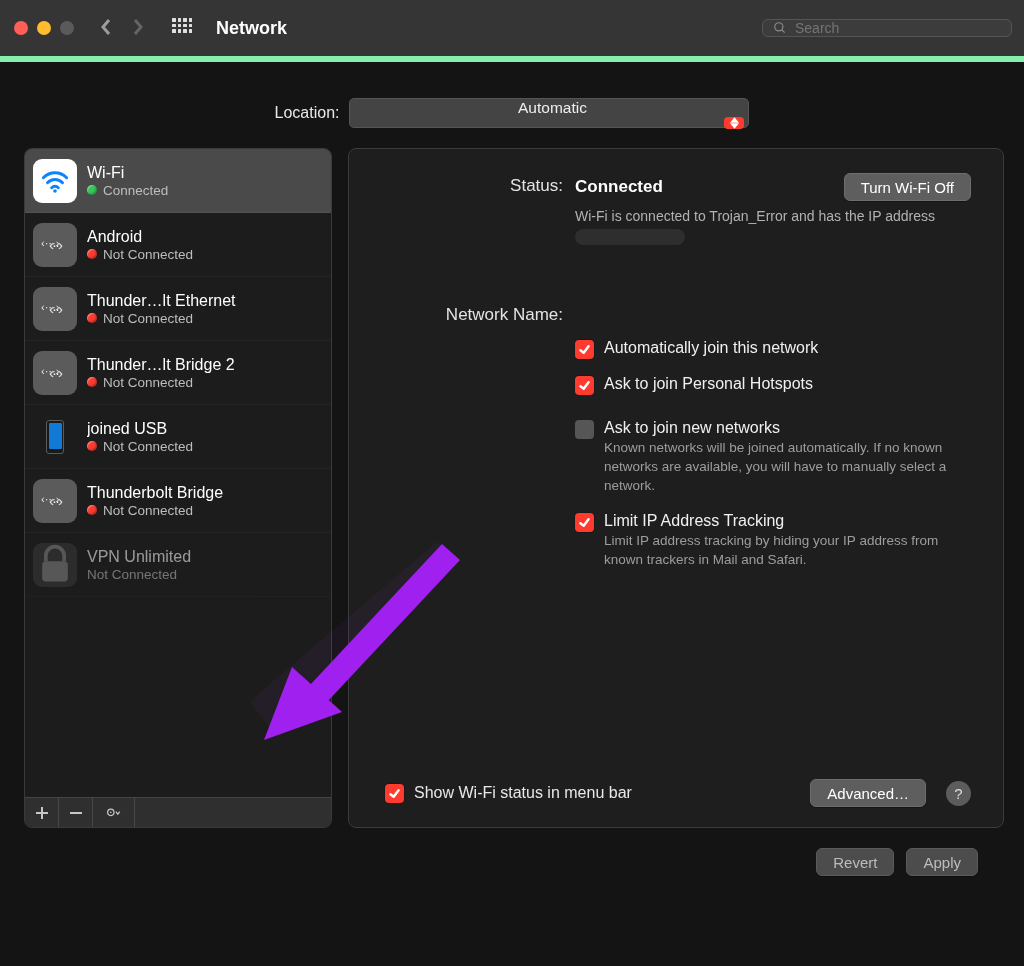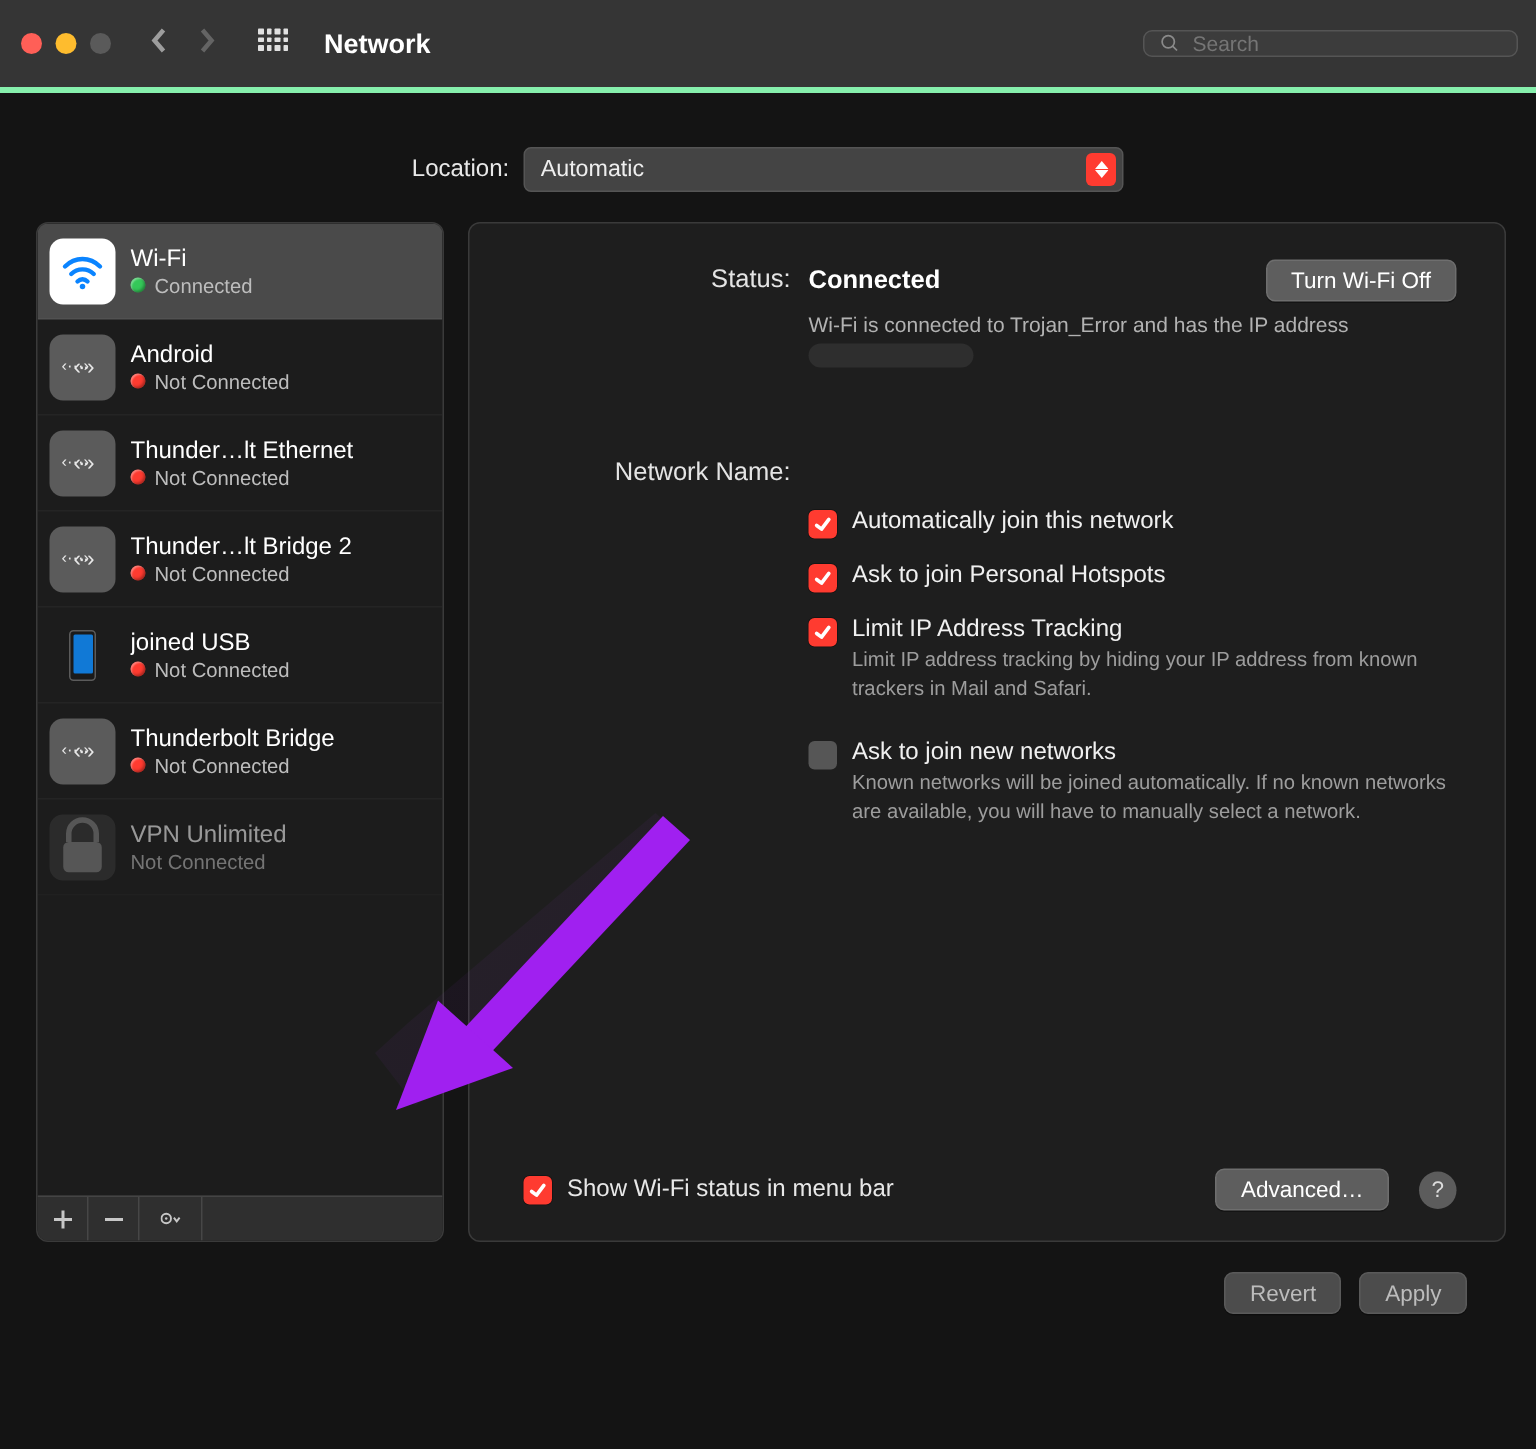--- a/index.html
+++ b/index.html
@@ -13,21 +13,21 @@
     font-size: 15px;
   }
   
   .titlebar {
     height: 62px;
     background: #353535;
     display: flex;
     align-items: center;
     padding: 0 12px 0 14px;
     gap: 8px;
-    border-bottom: 4px solid #86efac;
+    border-bottom: 6px solid #86efac;
   }
   .traffic-lights { display:flex; gap:9px; align-items:center; margin-right:16px;}
   .tl { width:14px; height:14px; border-radius:50%; }
   .tl.red { background:#ff5f57; }
   .tl.yellow { background:#febc2e; }
   .tl.gray { background:#5a5a5a; }
   .nav-arrows { display:flex; gap:16px; align-items:center; margin-right:18px;}
   .nav-arrows svg { width:16px; height:18px; fill:none; stroke:#9d9d9d; stroke-width:3;}
   .grid-icon { width:20px; height:20px; margin-right:16px; display:grid; grid-template-columns:repeat(4,3.5px); grid-template-rows:repeat(3,3.5px); gap:2px;}
   .grid-icon span { background:#e0e0e0; border-radius:.5px;}
@@ -42,32 +42,32 @@
 
   
   .content { padding: 36px 20px 22px 20px;}
   .location-row { display:flex; align-items:center; justify-content:center; gap:10px; margin-bottom:20px;}
   .label-right { color:#e8e8e8; font-size:16px;}
   .dropdown {
     height:30px; background:#444; border:1px solid #555; border-radius:5px;
     display:flex; align-items:center; padding:0 4px 0 10px; color:#eee; font-size:15.5px;
     position:relative;
   }
-  .dd-location { width:400px;}
+  .dd-location { width:400px;flex-direction:column;}
   .dd-stepper {
     width:20px; height:22px; background:#ff3b30; border-radius:4px;
     margin-left:auto; display:flex; flex-direction:column; align-items:center; justify-content:center;
   }
   .dd-stepper svg{width:9px;height:6px;fill:#fff;stroke:none;}
 
   .panes { display:flex; gap:16px; align-items:stretch;}
 
   
   .sidebar {
-    width:272px; background:#1c1c1c; border:1px solid #3a3a3a; border-radius:8px;
+    width:308px; background:#1c1c1c; border:1px solid #3a3a3a; border-radius:8px;
     display:flex; flex-direction:column; overflow:hidden; height:680px;
     margin-left:4px;
   }
   .service-list { flex:1; overflow:auto;}
   .service {
     display:flex; align-items:center; gap:10px; padding:8px 10px 8px 8px; height:64px;
     border-bottom:1px solid rgba(255,255,255,0.04);
   }
   .service.selected { background:#4a4a4a;}
   .service.dimmed { opacity:.55;}
@@ -356,36 +356,36 @@
         <div class="check-row">
           <div class="checkbox checked">
               <svg viewBox="0 0 16 16">
                 <polyline points="3,9 7,12 13,4"></polyline>
               </svg>
             </div>
           <div>
               <div class="ctext">Ask to join Personal Hotspots</div>
             </div>
         </div>
-        <div class="check-row">
-          <div class="checkbox checked">
-              <svg viewBox="0 0 16 16">
-                <polyline points="3,9 7,12 13,4"></polyline>
-              </svg>
-            </div>
-          <div>
-            <div class="ctext">Limit IP Address Tracking</div>
-            <div class="help">Limit IP address tracking by hiding your IP address from known trackers in Mail and Safari.</div>
-          </div>
-        </div>
         <div class="check-row" style="margin-top:8px;">
           <div class="checkbox"></div>
           <div>
             <div class="ctext">Ask to join new networks</div>
             <div class="help">Known networks will be joined automatically. If no known networks are available, you will have to manually select a network.</div>
+          </div>
+        </div>
+        <div class="check-row">
+          <div class="checkbox checked">
+              <svg viewBox="0 0 16 16">
+                <polyline points="3,9 7,12 13,4"></polyline>
+              </svg>
+            </div>
+          <div>
+            <div class="ctext">Limit IP Address Tracking</div>
+            <div class="help">Limit IP address tracking by hiding your IP address from known trackers in Mail and Safari.</div>
           </div>
         </div>
       </div>
 
       <div class="bottom-row">
         <div class="checkbox checked">
             <svg viewBox="0 0 16 16">
               <polyline points="3,9 7,12 13,4"></polyline>
             </svg>
           </div>

